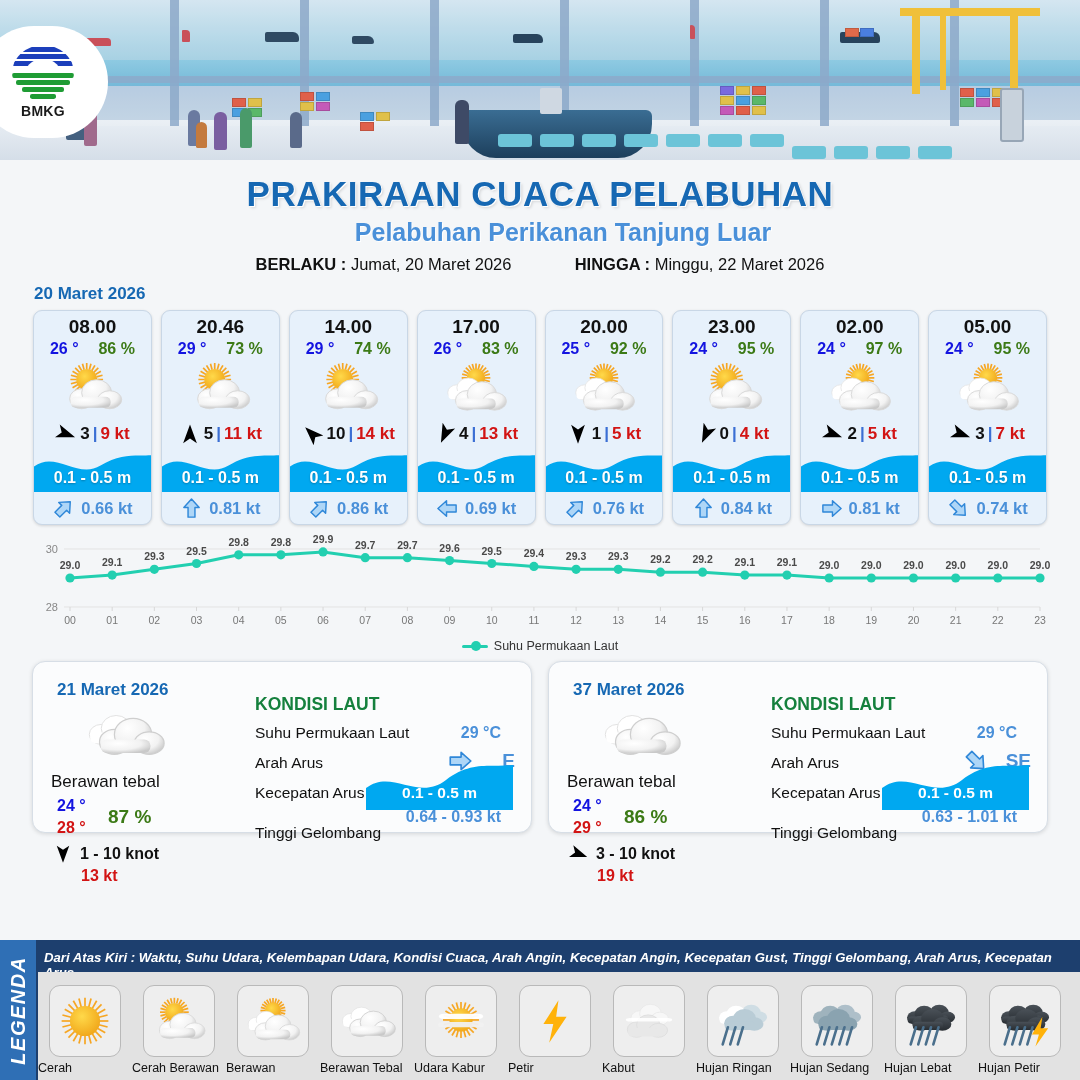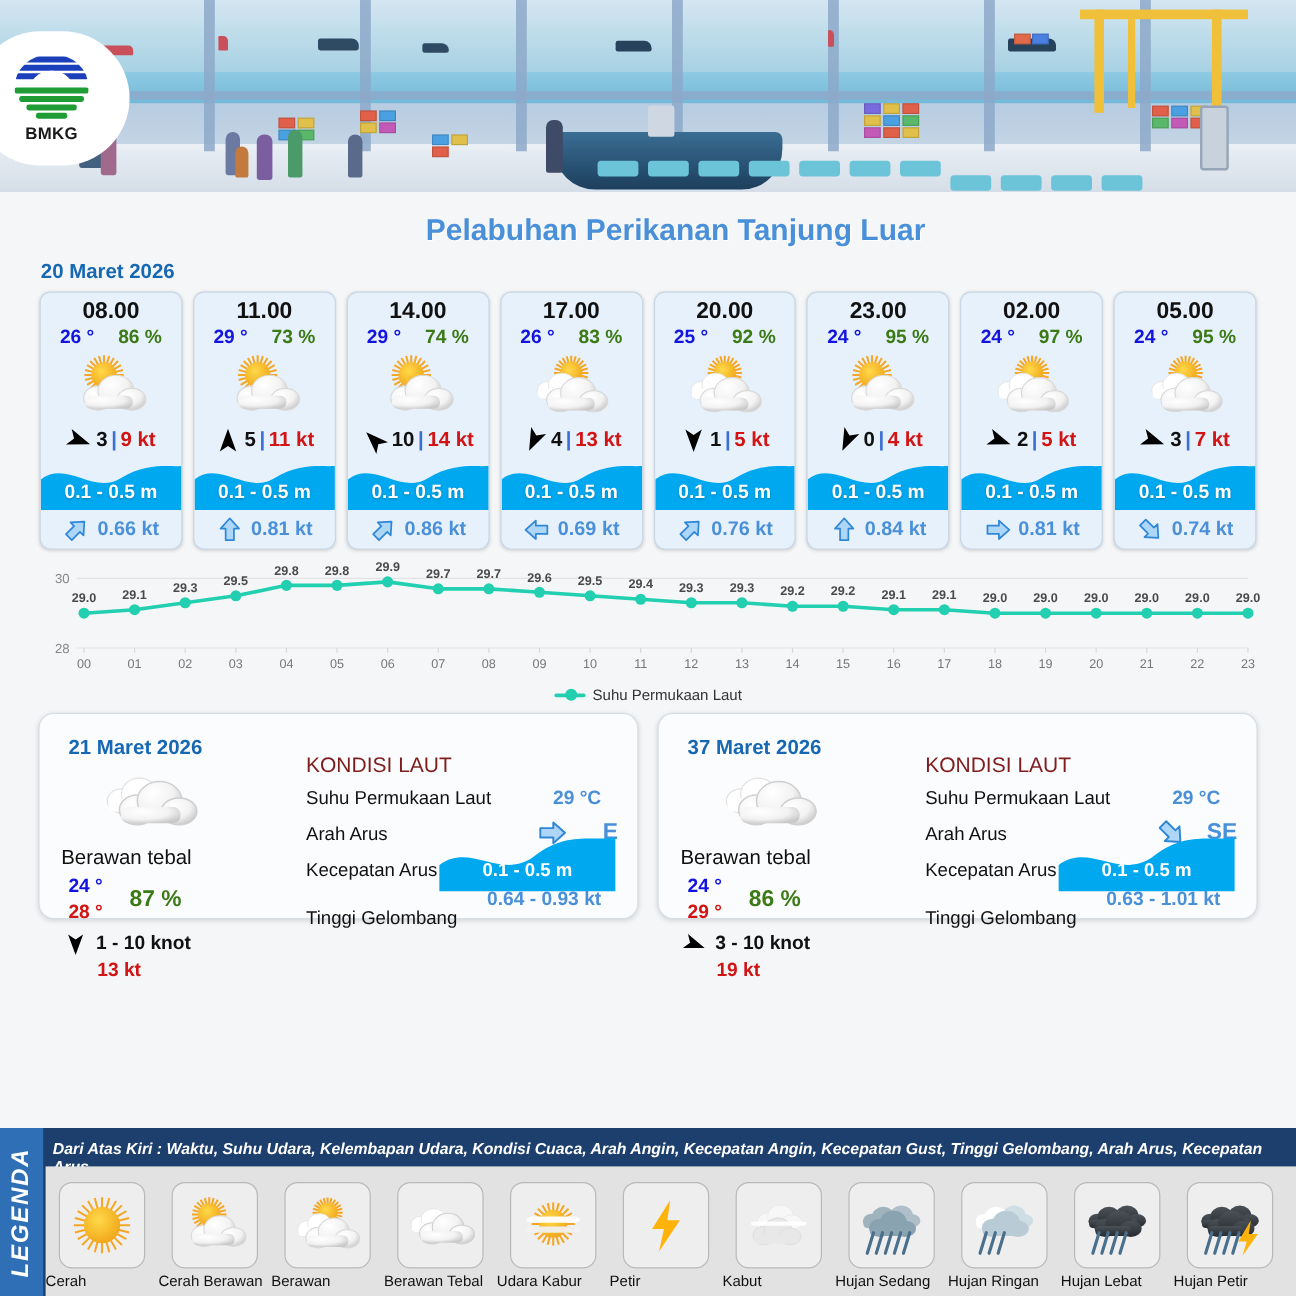--- a/index.html
+++ b/index.html
@@ -114,21 +114,21 @@
   .dp-icon { position:absolute; left:50px; top:46px; width:86px; height:52px; }
   .dp-cond { position:absolute; left:18px; top:110px; font-size:17px; color:#111; }
   .dp-t1 { position:absolute; left:24px; top:135px; font-size:16px; font-weight:bold; color:#1414e0;}
   .dp-t2 { position:absolute; left:24px; top:157px; font-size:16px; font-weight:bold; color:#d21414;}
   .dp-hum{ position:absolute; left:75px; top:144px; font-size:19px; font-weight:bold; color:#3c7a16;}
   .dp-wrow { position:absolute; left:20px; top:182px; display:flex; align-items:center; gap:7px; }
   .dp-warrow { width:20px; height:20px; }
   .dp-wtxt { font-size:16px; font-weight:bold; color:#111; }
   .dp-gust { position:absolute; left:48px; top:205px; font-size:16px; font-weight:bold; color:#d21414;}
 
-  .dp-sea-title { position:absolute; left:222px; top:32px; font-size:17.5px; font-weight:normal; color:#7f1d1d;}
+  .dp-sea-title { position:absolute; left:222px; top:32px; font-size:17.5px; font-weight:bold; color:#15803d;}
   .dp-lbl { position:absolute; left:222px; font-size:15.5px; color:#111; }
   .dp-val { position:absolute; font-size:16px; font-weight:bold; color:#4a90d9; }
   .dp-wave { position:absolute; right:18px; bottom:22px; width:147px; height:48px; }
   .dp-wave-txt { position:absolute; right:18px; bottom:30px; width:147px; text-align:center;
                  font-size:15.5px; font-weight:bold; color:#fff; }
 
   
   .legenda { position:absolute; left:0; bottom:0; width:1080px; height:140px;
              background:linear-gradient(180deg,#1d3f6e 0%,#1d3f6e 100%); }
   .leg-tab { position:absolute; left:0; top:0; width:36px; height:140px;
@@ -240,21 +240,29 @@
       <div class="lg-g" style="top:35px; width:54px; left:4px;"></div>
       <div class="lg-g" style="top:42px; width:42px; left:10px;"></div>
       <div class="lg-g" style="top:49px; width:26px; left:18px;"></div>
     </div>
     <div class="logo-text">BMKG</div>
   </div>
 
 </div>
 
 <div class="title-zone">
+  <div class="t-main">PRAKIRAAN CUACA PELABUHAN</div>
   <div class="t-sub">Pelabuhan Perikanan Tanjung Luar</div>
+  <div class="t-dates">
+    <span class="lbl">BERLAKU :</span>
+    <span>Jumat, 20 Maret 2026</span>
+    <span class="gap"></span>
+    <span class="lbl">HINGGA :</span>
+    <span>Minggu, 22 Maret 2026</span>
+  </div>
 </div>
 
 <div class="day-label">20 Maret 2026</div>
 
 <div class="cards" id="cards">
     <div class="card">
     <div class="c-time">08.00</div>
     <div class="c-row">
       <span class="c-temp">26 °</span>
       <span class="c-hum">86 %</span>
@@ -327,21 +335,21 @@
       <div class="wave-txt">0.1 - 0.5 m</div>
     </div>
     <div class="c-cur">
       <span class="cur-arrow"><svg width="23" height="23" viewBox="0 0 24 24" style="transform:rotate(45deg)">
     <path d="M12 2 L20 11 L15.6 11 L15.6 21 L8.4 21 L8.4 11 L4 11 Z" fill="#aed6f7" stroke="#2f87d8" stroke-width="1.5" stroke-linejoin="round"></path>
   </svg></span>
       <span class="cur-txt">0.66 kt</span>
     </div>
     </div>
     <div class="card">
-    <div class="c-time">11.00</div>
+    <div class="c-time">20.46</div>
     <div class="c-row">
       <span class="c-temp">29 °</span>
       <span class="c-hum">73 %</span>
     </div>
     <div class="c-icon">
         <svg width="66" height="56" viewBox="0 0 66 56">
           <defs>
     <radialGradient id="cgcerahberawan" cx="35%" cy="30%" r="75%">
       <stop offset="0%" stop-color="#ffffff"></stop>
               <stop offset="62%" stop-color="#f2f2f2"></stop>
@@ -1463,20 +1471,63 @@
   </g>
             <rect x="5.800000000000001" y="22.88" width="46.400000000000006" height="3.6400000000000006" rx="4" fill="#ffffff" opacity=".9"></rect>
           </svg>
         </div>
     <div class="leg-cap">Kabut</div>
       </div>
       <div class="leg-item">
     <div class="leg-box">
           <svg width="58" height="52" viewBox="0 0 58 52">
             <defs>
+    <radialGradient id="cghujanringan" cx="35%" cy="30%" r="75%">
+      <stop offset="0%" stop-color="#ffffff"></stop>
+                <stop offset="62%" stop-color="#f2f2f2"></stop>
+      <stop offset="100%" stop-color="#c9c9c9"></stop>
+    </radialGradient>
+    <radialGradient id="sghujanringan" cx="40%" cy="35%" r="70%">
+      <stop offset="0%" stop-color="#ffd94a"></stop>
+                <stop offset="100%" stop-color="#f0a518"></stop>
+    </radialGradient>
+    <linearGradient id="dkhujanringan" x1="0" y1="0" x2="0" y2="1">
+      <stop offset="0%" stop-color="#4a5158"></stop>
+                <stop offset="100%" stop-color="#272c31"></stop>
+    </linearGradient>
+  </defs>
+            <g transform="translate(35.96,19.76) scale(0.6327272727272727)">
+    <ellipse cx="-13" cy="3" rx="12" ry="10" fill="#cfdde4" stroke="none" stroke-width="1"></ellipse>
+    <ellipse cx="2" cy="-3" rx="15" ry="13" fill="#cfdde4" stroke="none" stroke-width="1"></ellipse>
+    <ellipse cx="15" cy="4" rx="12" ry="9" fill="#cfdde4" stroke="none" stroke-width="1"></ellipse>
+    <rect x="-24" y="1" width="40" height="11" rx="5" fill="#cfdde4"></rect>
+  </g>
+            <g transform="translate(20.88,20.8) scale(0.6327272727272727)">
+    <ellipse cx="-13" cy="3" rx="12" ry="10" fill="#ffffff" stroke="none" stroke-width="1"></ellipse>
+    <ellipse cx="2" cy="-3" rx="15" ry="13" fill="#ffffff" stroke="none" stroke-width="1"></ellipse>
+    <ellipse cx="15" cy="4" rx="12" ry="9" fill="#ffffff" stroke="none" stroke-width="1"></ellipse>
+    <rect x="-24" y="1" width="40" height="11" rx="5" fill="#ffffff"></rect>
+  </g>
+            <g transform="translate(29,26) scale(0.7557575757575757)">
+    <ellipse cx="-13" cy="3" rx="12" ry="10" fill="#b9ccd6" stroke="none" stroke-width="1"></ellipse>
+    <ellipse cx="2" cy="-3" rx="15" ry="13" fill="#b9ccd6" stroke="none" stroke-width="1"></ellipse>
+    <ellipse cx="15" cy="4" rx="12" ry="9" fill="#b9ccd6" stroke="none" stroke-width="1"></ellipse>
+    <rect x="-24" y="1" width="40" height="11" rx="5" fill="#b9ccd6"></rect>
+  </g>
+            <line x1="13.92" y1="32.24" x2="8.7" y2="49.4" stroke="#4a6f8c" stroke-width="2.6" stroke-linecap="round"></line>
+            <line x1="21.46" y1="32.24" x2="16.240000000000002" y2="49.4" stroke="#4a6f8c" stroke-width="2.6" stroke-linecap="round"></line>
+            <line x1="29" y1="32.24" x2="23.78" y2="49.4" stroke="#4a6f8c" stroke-width="2.6" stroke-linecap="round"></line>
+          </svg>
+        </div>
+    <div class="leg-cap">Hujan Ringan</div>
+      </div>
+      <div class="leg-item">
+    <div class="leg-box">
+          <svg width="58" height="52" viewBox="0 0 58 52">
+            <defs>
     <radialGradient id="cghujansedang" cx="35%" cy="30%" r="75%">
       <stop offset="0%" stop-color="#ffffff"></stop>
                 <stop offset="62%" stop-color="#f2f2f2"></stop>
       <stop offset="100%" stop-color="#c9c9c9"></stop>
     </radialGradient>
     <radialGradient id="sghujansedang" cx="40%" cy="35%" r="70%">
       <stop offset="0%" stop-color="#ffd94a"></stop>
                 <stop offset="100%" stop-color="#f0a518"></stop>
     </radialGradient>
     <linearGradient id="dkhujansedang" x1="0" y1="0" x2="0" y2="1">
@@ -1508,63 +1559,20 @@
             <line x1="36.54" y1="32.24" x2="31.32" y2="49.4" stroke="#4a6f8c" stroke-width="2.6" stroke-linecap="round"></line>
             <line x1="44.08" y1="32.24" x2="38.86" y2="49.4" stroke="#4a6f8c" stroke-width="2.6" stroke-linecap="round"></line>
           </svg>
         </div>
     <div class="leg-cap">Hujan Sedang</div>
       </div>
       <div class="leg-item">
     <div class="leg-box">
           <svg width="58" height="52" viewBox="0 0 58 52">
             <defs>
-    <radialGradient id="cghujanringan" cx="35%" cy="30%" r="75%">
-      <stop offset="0%" stop-color="#ffffff"></stop>
-                <stop offset="62%" stop-color="#f2f2f2"></stop>
-      <stop offset="100%" stop-color="#c9c9c9"></stop>
-    </radialGradient>
-    <radialGradient id="sghujanringan" cx="40%" cy="35%" r="70%">
-      <stop offset="0%" stop-color="#ffd94a"></stop>
-                <stop offset="100%" stop-color="#f0a518"></stop>
-    </radialGradient>
-    <linearGradient id="dkhujanringan" x1="0" y1="0" x2="0" y2="1">
-      <stop offset="0%" stop-color="#4a5158"></stop>
-                <stop offset="100%" stop-color="#272c31"></stop>
-    </linearGradient>
-  </defs>
-            <g transform="translate(35.96,19.76) scale(0.6327272727272727)">
-    <ellipse cx="-13" cy="3" rx="12" ry="10" fill="#cfdde4" stroke="none" stroke-width="1"></ellipse>
-    <ellipse cx="2" cy="-3" rx="15" ry="13" fill="#cfdde4" stroke="none" stroke-width="1"></ellipse>
-    <ellipse cx="15" cy="4" rx="12" ry="9" fill="#cfdde4" stroke="none" stroke-width="1"></ellipse>
-    <rect x="-24" y="1" width="40" height="11" rx="5" fill="#cfdde4"></rect>
-  </g>
-            <g transform="translate(20.88,20.8) scale(0.6327272727272727)">
-    <ellipse cx="-13" cy="3" rx="12" ry="10" fill="#ffffff" stroke="none" stroke-width="1"></ellipse>
-    <ellipse cx="2" cy="-3" rx="15" ry="13" fill="#ffffff" stroke="none" stroke-width="1"></ellipse>
-    <ellipse cx="15" cy="4" rx="12" ry="9" fill="#ffffff" stroke="none" stroke-width="1"></ellipse>
-    <rect x="-24" y="1" width="40" height="11" rx="5" fill="#ffffff"></rect>
-  </g>
-            <g transform="translate(29,26) scale(0.7557575757575757)">
-    <ellipse cx="-13" cy="3" rx="12" ry="10" fill="#b9ccd6" stroke="none" stroke-width="1"></ellipse>
-    <ellipse cx="2" cy="-3" rx="15" ry="13" fill="#b9ccd6" stroke="none" stroke-width="1"></ellipse>
-    <ellipse cx="15" cy="4" rx="12" ry="9" fill="#b9ccd6" stroke="none" stroke-width="1"></ellipse>
-    <rect x="-24" y="1" width="40" height="11" rx="5" fill="#b9ccd6"></rect>
-  </g>
-            <line x1="13.92" y1="32.24" x2="8.7" y2="49.4" stroke="#4a6f8c" stroke-width="2.6" stroke-linecap="round"></line>
-            <line x1="21.46" y1="32.24" x2="16.240000000000002" y2="49.4" stroke="#4a6f8c" stroke-width="2.6" stroke-linecap="round"></line>
-            <line x1="29" y1="32.24" x2="23.78" y2="49.4" stroke="#4a6f8c" stroke-width="2.6" stroke-linecap="round"></line>
-          </svg>
-        </div>
-    <div class="leg-cap">Hujan Ringan</div>
-      </div>
-      <div class="leg-item">
-    <div class="leg-box">
-          <svg width="58" height="52" viewBox="0 0 58 52">
-            <defs>
     <radialGradient id="cghujanlebat" cx="35%" cy="30%" r="75%">
       <stop offset="0%" stop-color="#ffffff"></stop>
                 <stop offset="62%" stop-color="#f2f2f2"></stop>
       <stop offset="100%" stop-color="#c9c9c9"></stop>
     </radialGradient>
     <radialGradient id="sghujanlebat" cx="40%" cy="35%" r="70%">
       <stop offset="0%" stop-color="#ffd94a"></stop>
                 <stop offset="100%" stop-color="#f0a518"></stop>
     </radialGradient>
     <linearGradient id="dkhujanlebat" x1="0" y1="0" x2="0" y2="1">

